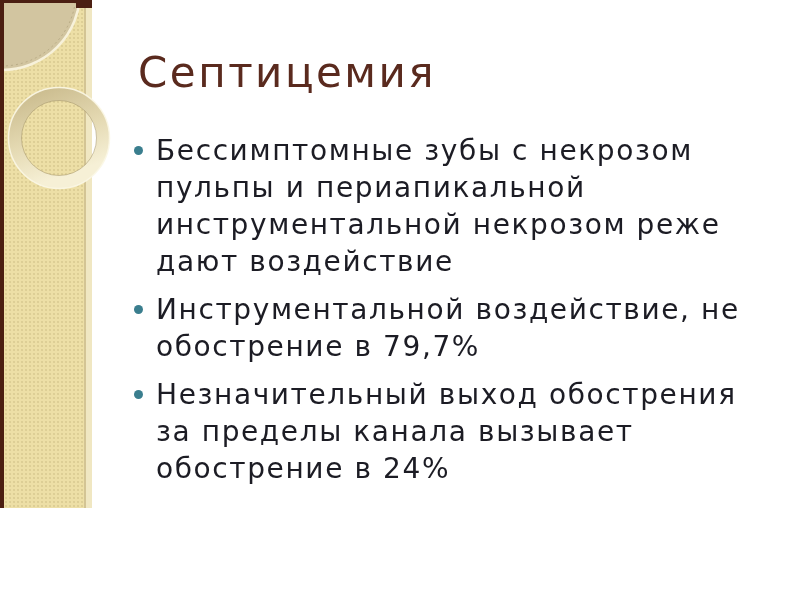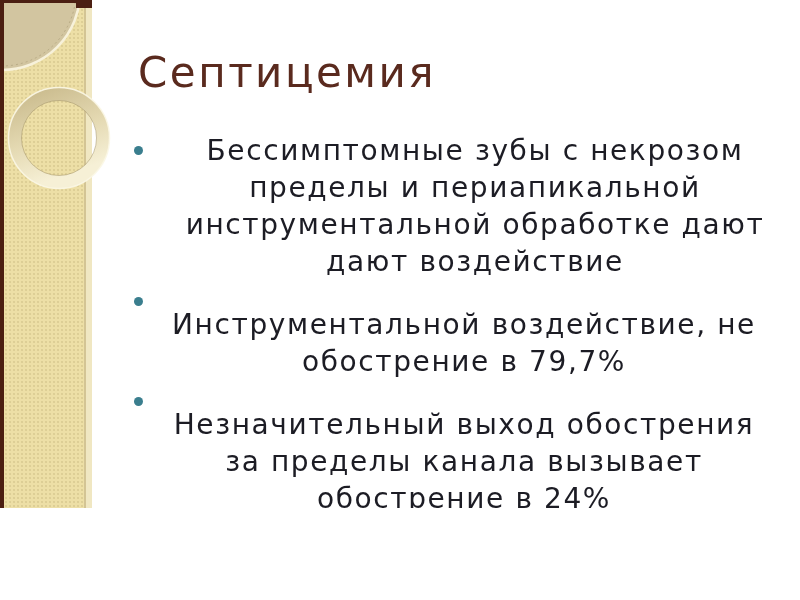--- a/index.html
+++ b/index.html
@@ -35,29 +35,29 @@
   .circle-svg{position:absolute;left:0;top:0;}
   .ring-svg{position:absolute;left:0;top:80px;pointer-events:none;}
   
   .title{
     position:absolute;left:138px;top:50px;margin:0;
     font-size:42px;font-weight:400;letter-spacing:2.5px;
     color:#5A2A1E;line-height:1.1;white-space:nowrap;
   }
   .content{position:absolute;left:134px;top:132px;width:660px;}
   .bullet{display:flex;margin:0;}
-  .bullet + .bullet{margin-top:3px;flex-direction:column;}
+  .bullet + .bullet{margin-top:11px;}
   .marker{
     flex:none;width:9px;height:9px;border-radius:50%;
     background:#3A7E8E;margin:14px 13px 0 0;
   }
   .bullet-lines{flex:1;}
   .line{
     font-size:28px;line-height:37px;letter-spacing:1.6px;
-    color:#1C1C24;white-space:nowrap;text-align:center;
+    color:#1C1C24;white-space:nowrap;
   }
   .page-number{
     position:absolute;left:757px;top:568px;
     font-family:"DejaVu Sans Mono",monospace;
     font-size:24px;letter-spacing:2px;color:#C6BA94;
   }
 </style>
 </head>
 <body>
 
@@ -89,22 +89,22 @@
   </svg>
 
   <h1 class="title">Септицемия</h1>
 
   <div class="content">
 
     <div class="bullet">
       <span class="marker"></span>
       <div class="bullet-lines">
         <div class="line">Бессимптомные зубы с некрозом</div>
-        <div class="line">пределы и периапикальной</div>
-        <div class="line">инструментальной обработке дают</div>
+        <div class="line">пульпы и периапикальной</div>
+        <div class="line">инструментальной некрозом реже</div>
         <div class="line">дают воздействие</div>
       </div>
     </div>
 
     <div class="bullet">
       <span class="marker"></span>
       <div class="bullet-lines">
         <div class="line">Инструментальной воздействие, не</div>
         <div class="line">обострение в 79,7%</div>
       </div>

